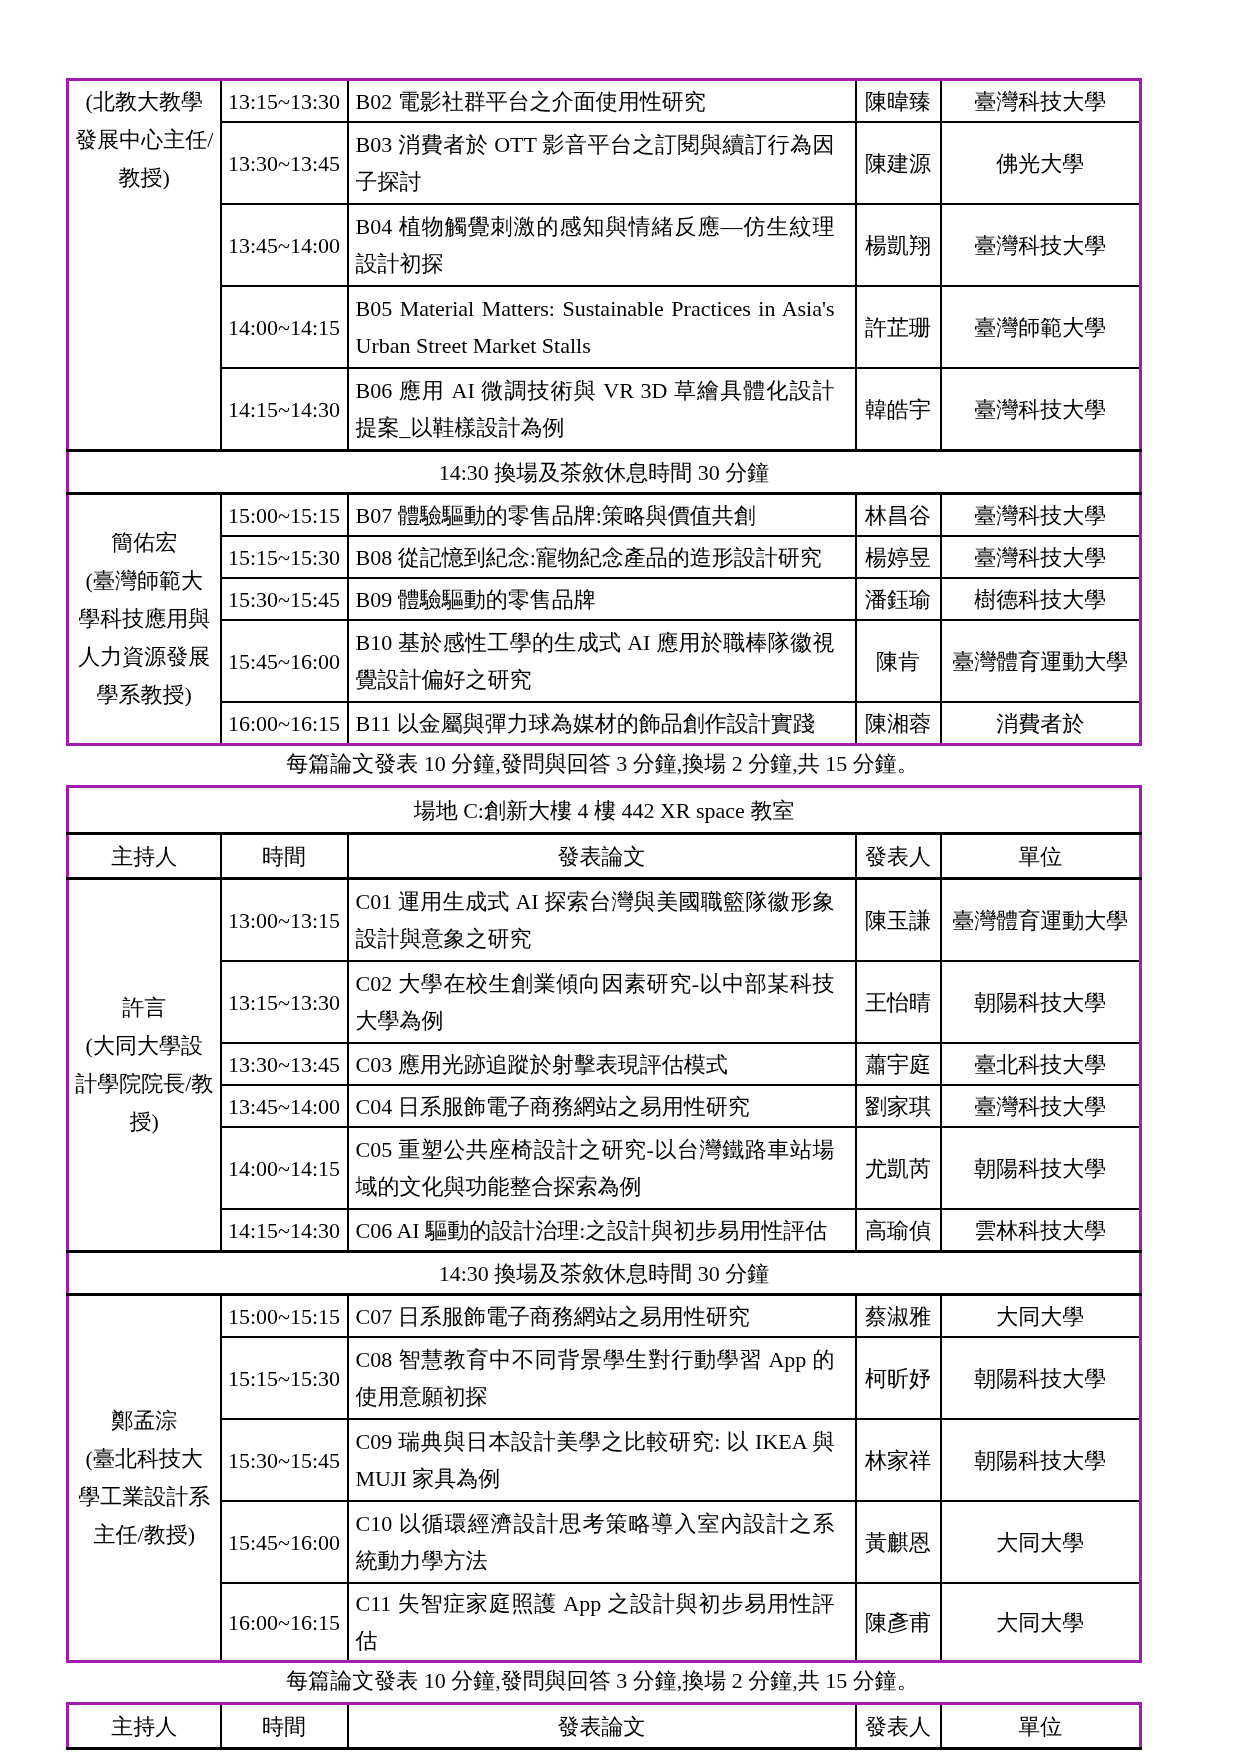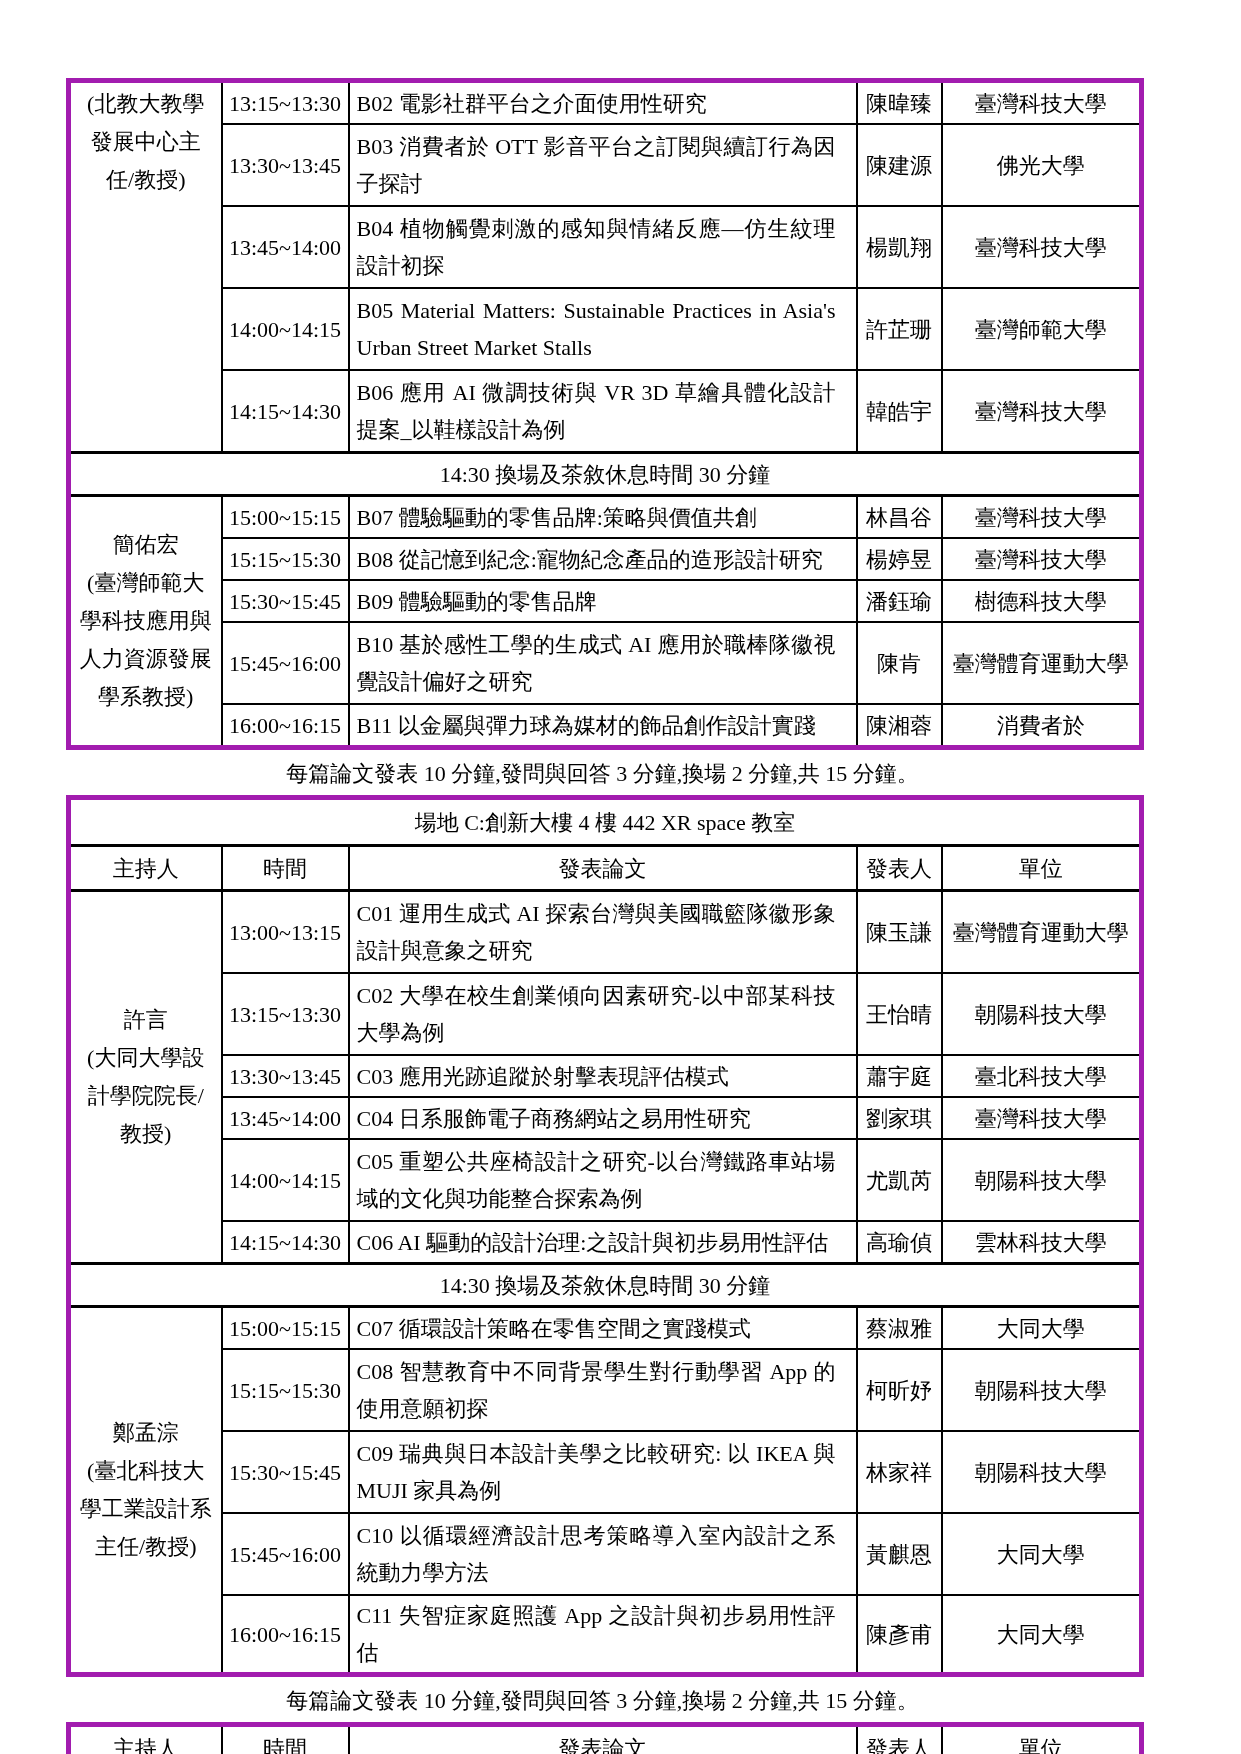--- a/index.html
+++ b/index.html
@@ -13,21 +13,21 @@
     font-size: 22px;
     overflow: hidden;
   }
   .content { padding-top: 78px; }
 
   table.sched {
     border-collapse: collapse;
     table-layout: fixed;
     width: 1073px;
     margin-left: 66px;
-    border: 5px solid #a21caf;
+    border: 3px solid #a21caf;
   }
   col.c-mod   { width: 153px; }
   col.c-time  { width: 127px; }
   col.c-paper { width: 508px; }
   col.c-pres  { width: 85px;  }
   col.c-unit  { width: 200px; }
 
   td {
     border: 2px solid #000;
     padding: 1px 4px;
@@ -54,21 +54,21 @@
     padding-left: 6px;
     padding-right: 6px;
     line-height: 38px;
   }
   td.mod-top { vertical-align: top; padding-top: 2px; }
   .note {
     width: 1073px;
     margin-left: 66px;
     text-align: center;
     line-height: 30px;
-    padding: 9px 0 6px 0;
+    padding: 3px 0 6px 0;
   }
 </style>
 </head>
 <body>
 
 <div class="page">
   <div class="content">
 
     <table class="sched">
       <colgroup>
@@ -215,21 +215,21 @@
         </tr>
         <tr class="break-row">
           <td colspan="5">14:30 換場及茶敘休息時間 30 分鐘</td>
         </tr>
         <tr class="r1">
           <td class="mod" rowspan="5">
             <div>鄭孟淙</div>
             <div>(臺北科技大學工業設計系主任/教授)</div>
           </td>
           <td class="center">15:00~15:15</td>
-          <td class="paper">C07 循環設計策略在零售空間之實踐模式</td>
+          <td class="paper">C07 日系服飾電子商務網站之易用性研究</td>
           <td class="center">蔡淑雅</td>
           <td class="center">大同大學</td>
         </tr>
         <tr class="r2">
           <td class="center">15:15~15:30</td>
           <td class="paper">C08 智慧教育中不同背景學生對行動學習 App 的使用意願初探</td>
           <td class="center">柯昕妤</td>
           <td class="center">朝陽科技大學</td>
         </tr>
         <tr class="r2">

